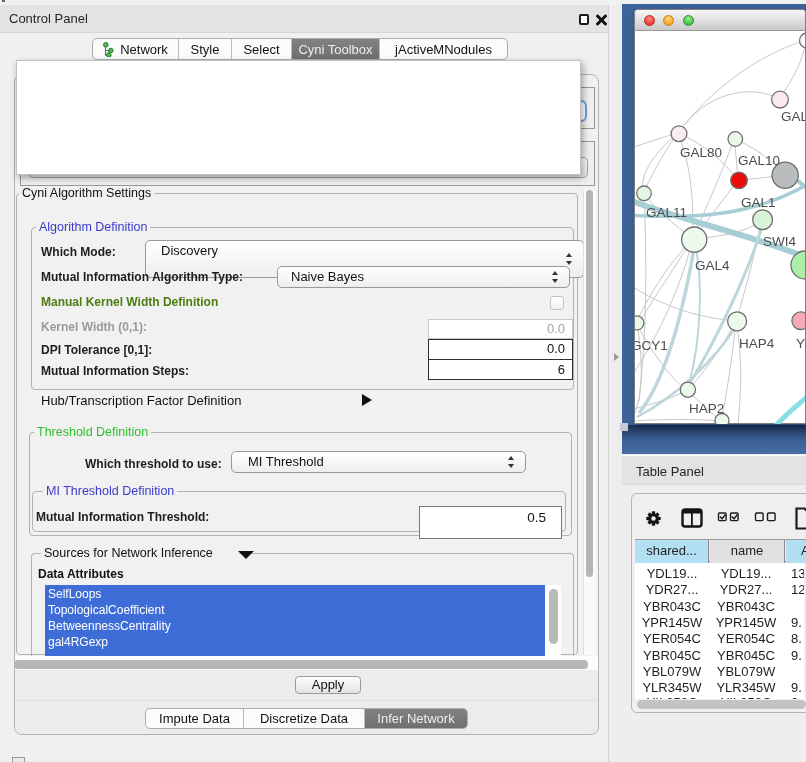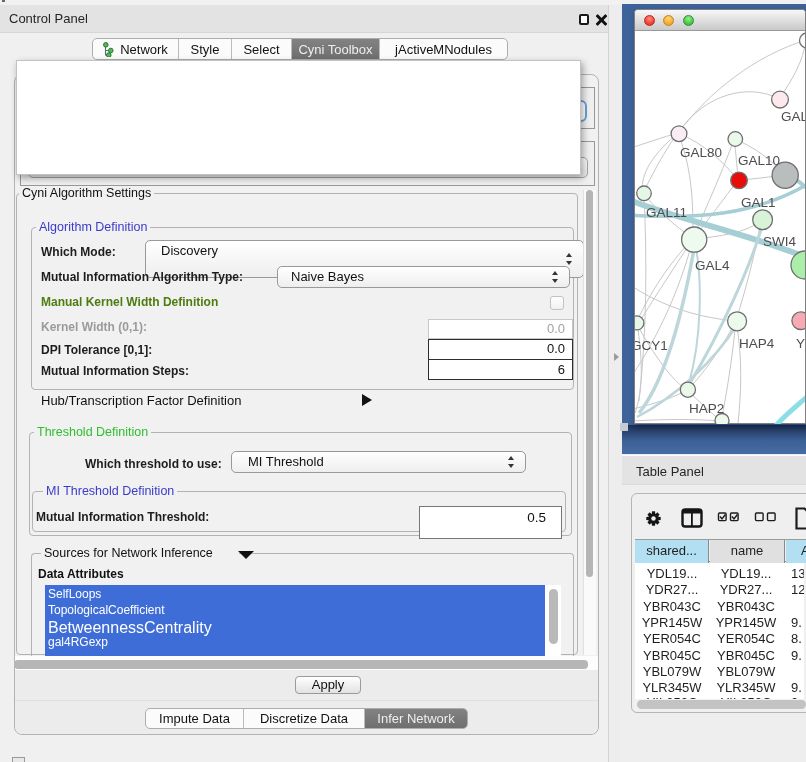--- a/index.html
+++ b/index.html
@@ -254,21 +254,21 @@
 <div class="abs" style="left:38px;top:567px;font-size:12px;font-weight:bold;color:#111;">Data Attributes</div>
 
 <div class="abs" style="left:45px;top:585px;width:516px;height:71px;background:#fff;overflow:hidden;">
   <div class="abs" style="left:0;top:0;width:500px;height:15.7px;background:#3e6dd8;"></div>
   <div class="abs" style="left:0;top:15.7px;width:500px;height:15.7px;background:#3e6dd8;"></div>
   <div class="abs" style="left:0;top:31.4px;width:500px;height:15.7px;background:#3e6dd8;"></div>
   <div class="abs" style="left:0;top:47.1px;width:500px;height:15.7px;background:#3e6dd8;"></div>
   <div class="abs" style="left:0;top:62.8px;width:500px;height:8.4px;background:#3e6dd8;"></div>
   <div class="abs" style="left:3px;top:2px;font-size:12px;color:#fff;">SelfLoops</div>
   <div class="abs" style="left:3px;top:18px;font-size:12px;color:#fff;">TopologicalCoefficient</div>
-  <div class="abs" style="left:3px;top:34px;font-size:16px;color:#fff;">BetweennessCentrality</div>
+  <div class="abs" style="left:3px;top:34px;font-size:12px;color:#fff;">BetweennessCentrality</div>
   <div class="abs" style="left:3px;top:50px;font-size:12px;color:#fff;">gal4RGexp</div>
   <div class="abs" style="left:504px;top:4px;width:9px;height:55px;background:#b9b9b9;border-radius:5px;"></div>
 </div>
 
 <div class="abs" style="left:583px;top:190px;width:13px;height:465px;background:#fafafa;border-left:1px solid #e0e0e0;"></div>
 <div class="abs" style="left:585.5px;top:190px;width:7.5px;height:387px;background:#b5b5b5;border-radius:4px;"></div>
 
 <div class="abs" style="left:15px;top:656px;width:583px;height:14px;background:#fdfdfd;"></div>
 <div class="abs" style="left:14px;top:660px;width:574px;height:8.5px;background:#b6b6b6;border-radius:4px;"></div>
 

